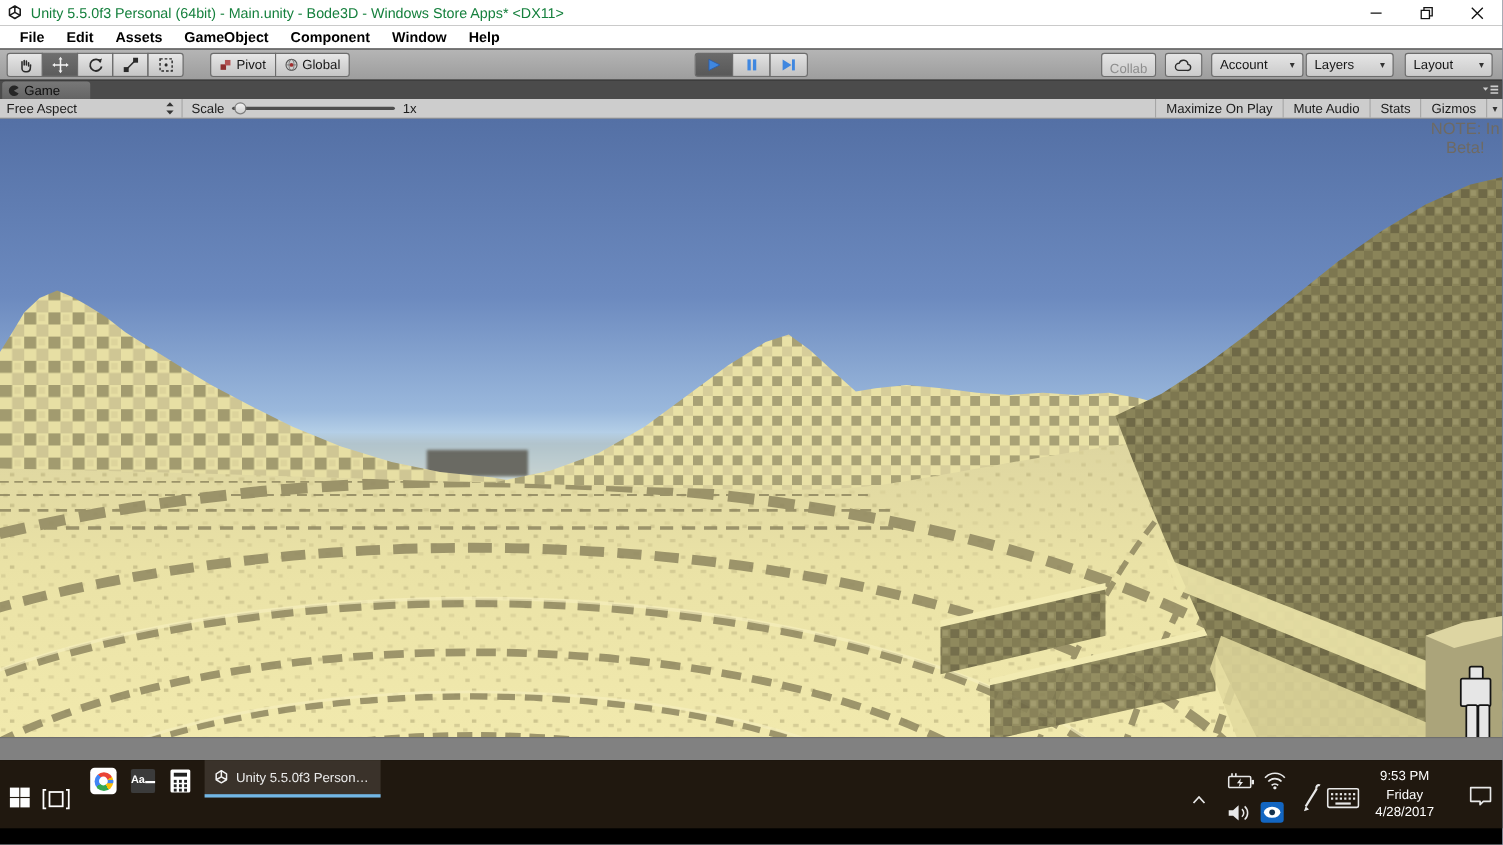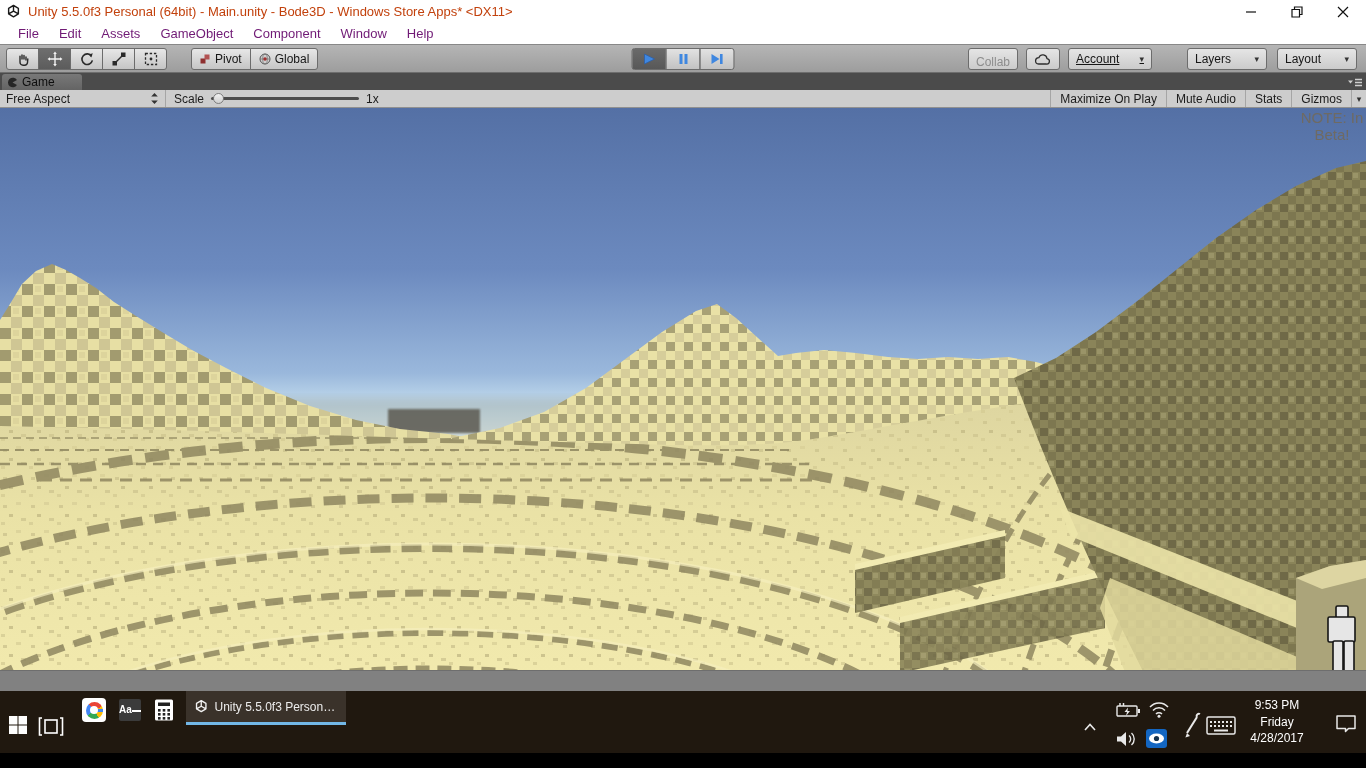--- a/index.html
+++ b/index.html
@@ -3,27 +3,27 @@
 <meta charset="utf-8">
 <style>
   * { margin:0; padding:0; box-sizing:border-box; }
   html,body { width:1366px; height:768px; overflow:hidden; }
   body { font-family:"Liberation Sans", sans-serif; }
   .screen { position:relative; width:1366px; height:768px; background:#000; }
 
   
   .titlebar { height:23px; background:#ffffff; display:flex; align-items:center; }
   .titlebar .t-logo { margin-left:6px; display:flex; }
-  .titlebar .t-text { margin-left:7px; font-size:13px; color:#c2410c; white-space:nowrap; }
+  .titlebar .t-text { margin-left:7px; font-size:13px; color:#15803d; white-space:nowrap; }
   .titlebar .spacer { flex:1; }
   .win-btn { width:46px; height:23px; display:flex; align-items:center; justify-content:center; }
 
   
   .menubar { height:21px; background:#ffffff; display:flex; align-items:center; padding-left:8px; }
-  .menu-item { font-size:13px; color:#701a75; padding:0 10px; height:100%; display:flex; align-items:center; }
+  .menu-item { font-size:13px; color:#000000; padding:0 10px; height:100%; display:flex; align-items:center;font-weight:bold; }
 
   
   .toolbar { height:29px; background:linear-gradient(#b5b5b5,#9d9d9d); border-top:1px solid #888; border-bottom:1px solid #6d6d6d; position:relative; }
   .tools { position:absolute; left:6px; top:3px; display:flex; }
   .tbtn { width:33px; height:22px; border:1px solid #6c6c6c; margin-left:-1px; background:linear-gradient(#e7e7e7,#c5c5c5); display:flex; align-items:center; justify-content:center; color:#2a2a2a; }
   .tbtn:first-child { border-radius:3px 0 0 3px; margin-left:0; }
   .tbtn:last-child { border-radius:0 3px 3px 0; }
   .tbtn.active { background:linear-gradient(#6e6e6e,#5c5c5c); color:#f2f2f2; }
   .pivot-group { position:absolute; left:192px; top:3px; display:flex; }
   .pgbtn { height:22px; border:1px solid #6c6c6c; margin-left:-1px; background:linear-gradient(#e7e7e7,#c5c5c5); display:flex; align-items:center; gap:4px; padding:0 8px; font-size:12px; color:#161616; }
@@ -32,21 +32,21 @@
   .play-group { position:absolute; left:50%; top:3px; transform:translateX(-50%); display:flex; }
   .pbtn { width:35px; height:22px; border:1px solid #6c6c6c; margin-left:-1px; background:linear-gradient(#e2e2e2,#c2c2c2); display:flex; align-items:center; justify-content:center; }
   .pbtn:first-child { border-radius:3px 0 0 3px; margin-left:0; }
   .pbtn:last-child { border-radius:0 3px 3px 0; }
   .pbtn.active { background:linear-gradient(#6a6a6a,#585858); }
   .right-tools { position:absolute; right:9px; top:3px; display:flex; align-items:center; }
   .dbtn { height:22px; border:1px solid #6c6c6c; border-radius:3px; background:linear-gradient(#e5e5e5,#cbcbcb); display:flex; align-items:center; font-size:12px; color:#161616; padding:0 7px; gap:6px; }
   .dbtn .caret { font-size:9px; color:#333; }
   .dbtn.disabled { color:#8d8d8d;flex-direction:column; }
   .dbtn.disabled .caret { color:#999; }
-  .mr8{margin-right:8px;} .mr18{margin-right:35px;text-decoration:underline;} .mr10{margin-right:10px;}
+  .mr8{margin-right:8px;} .mr18{margin-right:2px;} .mr10{margin-right:10px;}
   .w84{width:84px; justify-content:space-between;} .w80{width:80px; justify-content:space-between;}
 
   
   .tabstrip { height:17px; background:#4b4b4b; position:relative; }
   .tab { position:absolute; left:2px; top:1px; width:80px; height:16px; background:linear-gradient(#787878,#646464); border-radius:3px 3px 0 0; display:flex; align-items:center; gap:4px; padding-left:5px; font-size:12px; color:#0e0e0e; }
   .panelmenu { position:absolute; right:3px; top:2px; }
 
   
   .controlbar { height:18px; background:#cdcdcd; display:flex; align-items:center; font-size:12px; color:#1b1b1b; border-bottom:1px solid #909090; }
   .aspect { width:166px; height:100%; display:flex; align-items:center; justify-content:space-between; padding:0 6px; border-right:1px solid #a5a5a5;text-align:right; }

